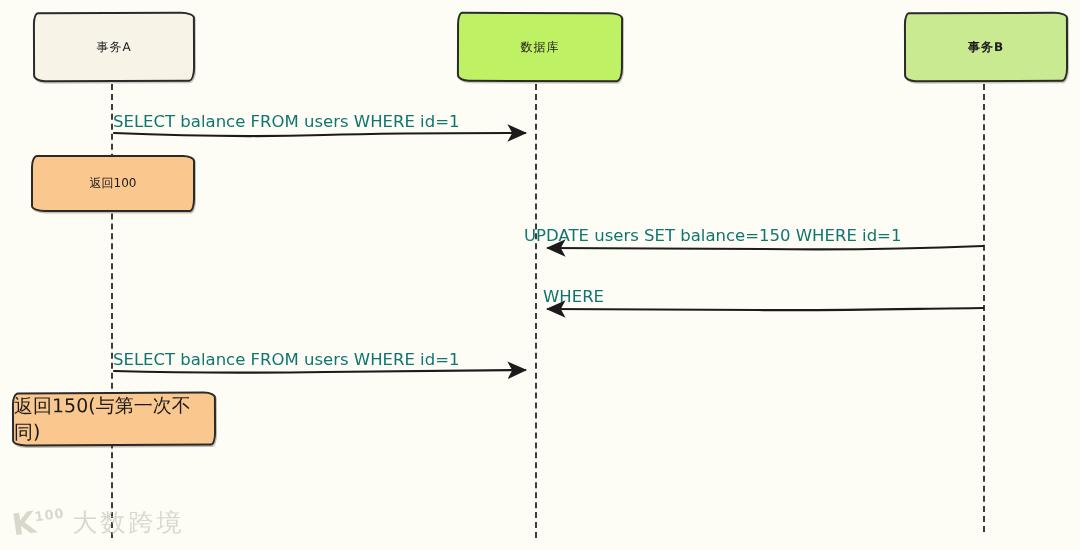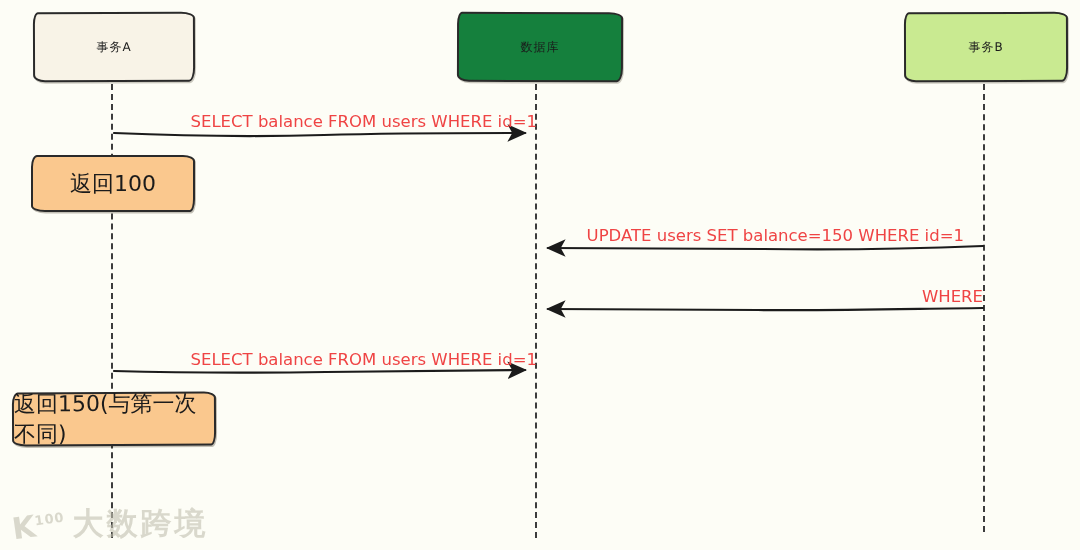--- a/index.html
+++ b/index.html
@@ -32,53 +32,53 @@
     display: flex;
     align-items: center;
     justify-content: center;
     border: 2.3px solid #2a2a2a;
     border-radius: 5px 14px 6px 12px / 12px 6px 14px 7px;
     box-shadow: 1px 1.5px 0 rgba(60,50,30,0.25);
     font-size: 12px;
     letter-spacing: 1px;
   }
   .actor-a { left: 33px;  width: 158px; background: #f8f3e7; transform: rotate(-0.2deg); }
-  .actor-db{ left: 457px; width: 162px; background: #15803d; transform: rotate(0.15deg); }
-  .actor-b { left: 904px; width: 160px; background: #c9ea91; transform: rotate(-0.15deg); }
+  .actor-db{ left: 457px; width: 162px; background: #bef264; transform: rotate(0.15deg); }
+  .actor-b { left: 904px; width: 160px; background: #c9ea91; transform: rotate(-0.15deg); font-weight: bold; }
 
   svg.arrows {
     position: absolute;
     left: 0; top: 0;
   }
   svg.arrows path.msg {
     fill: none;
     stroke: #1b1b1b;
     stroke-width: 2.2;
     stroke-linecap: round;
   }
   .msg-label {
     position: absolute;
-    text-align: right;
+    text-align: left;
     font-size: 16.5px;
     white-space: nowrap;
-    color: #ef4444;
+    color: #0f766e;
   }
   
   .note {
     position: absolute;
     display: flex;
     align-items: center;
     justify-content: center;
     background: #fac88e;
     border: 2.3px solid #2a2a2a;
     border-radius: 6px 12px 5px 14px / 12px 6px 13px 6px;
     box-shadow: 1px 1.5px 0 rgba(60,50,30,0.3);
-    font-size: 22px;
+    font-size: 12px;
   }
-  .note-2 { font-size: 22px; transform: rotate(-0.25deg); }
+  .note-2 { font-size: 19px; transform: rotate(-0.25deg); }
 
   .watermark {
     position: absolute;
     left: 12px;
     top: 508px;
     display: flex;
     align-items: flex-end;
     gap: 7px;
     color: rgba(196,194,178,0.62);
     user-select: none;
@@ -87,22 +87,22 @@
     font-weight: bold;
     font-size: 30px;
     line-height: 0.9;
     transform: rotate(-8deg);
   }
   .wm-logo sup {
     font-size: 13px;
     letter-spacing: 1px;
   }
   .wm-brand {
-    font-weight: bold;
-    font-size: 31px;
+    font-weight: normal;
+    font-size: 25px;
     letter-spacing: 3px;
     line-height: 1;
   }
 </style>
 </head>
 <body>
 
 <div class="canvas">
 
   <div class="lifeline" style="left:111px;"></div>

